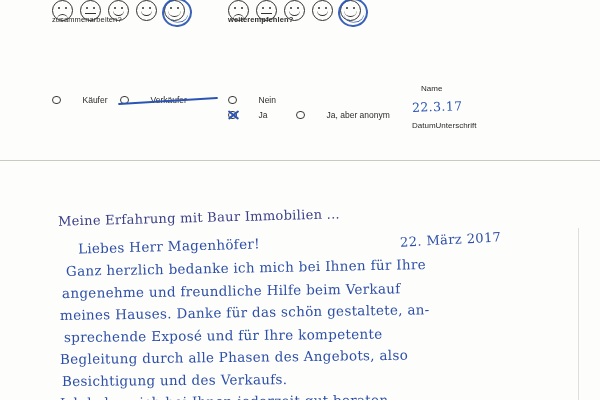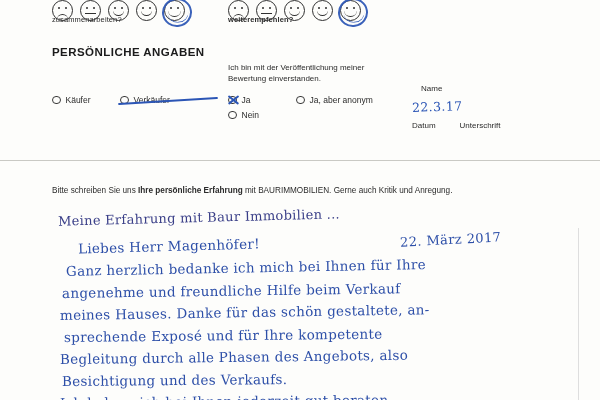--- a/index.html
+++ b/index.html
@@ -152,21 +152,21 @@
   .opts.b { left: 228px; top: 95px; width: 180px; }
 
   .opt-line {
     display: flex;
     align-items: flex-start;
     height: 15px;
   }
   .opt {
     display: inline-flex;
     align-items: center;
-    gap: 5px;
+    gap: 22px;
     position: relative;
   }
   .opt.w1 { width: 68px; }
   .opt.w2 { width: 95px; }
 
   .circle-box {
     width: 6.5px;
     height: 6.5px;
     border: 1px solid #3a3a3a;
     border-radius: 50%;
@@ -228,21 +228,21 @@
     color: #2b55b5;
     transform: rotate(-2deg);
     letter-spacing: 0.4px;
   }
   .sig-labels {
     position: absolute;
     left: 0;
     top: 37px;
     width: 180px;
     display: flex;
-    gap: 24px;
+    gap: 0;
     font-size: 8px;
   }
 
   
   .divider {
     position: absolute;
     left: 0;
     right: 0;
     top: 160px;
     height: 1px;
@@ -377,74 +377,69 @@
         </div>
       <div class="face happiest">
           <span class="eye l"></span>
           <span class="eye r"></span>
           <span class="mouth"></span>
         <span class="mark-circle"></span>
       </div>
     </div>
   </div>
 
-  <div class="section-title">PERSÖNLICHE ANGABEN</div>
 
 
   <div class="opts a">
     <div class="opt-line">
       <span class="opt w1">
         <span class="circle-box"></span>
         <span class="opt-label">Käufer</span>
       </span>
       <span class="opt w2">
         <span class="circle-box"></span>
         <span class="opt-label">Verkäufer</span>
         <span class="pen-strike"></span>
       </span>
     </div>
   </div>
 
-  <div class="qcol b">Ich bin mit der Veröffentlichung meiner Bewertung einverstanden.</div>
 
   <div class="opts b">
+    <div class="opt-line">
+      <span class="opt w1">
+        <span class="circle-box"></span>
+        <span class="opt-label">Nein</span>
+      </span>
+    </div>
     <div class="opt-line">
       <span class="opt w1">
         <span class="circle-box">
           <span class="xmark"></span>
         </span>
         <span class="opt-label">Ja</span>
       </span>
       <span class="opt w2">
         <span class="circle-box"></span>
         <span class="opt-label">Ja, aber anonym</span>
       </span>
     </div>
-    <div class="opt-line">
-      <span class="opt w1">
-        <span class="circle-box"></span>
-        <span class="opt-label">Nein</span>
-      </span>
-    </div>
   </div>
 
   <div class="name-block">
     <span class="name-label">Name</span>
     <span class="hand-date">22.3.17</span>
     <span class="sig-labels">
       <span>Datum</span>
       <span>Unterschrift</span>
     </span>
   </div>
 
   <div class="divider"></div>
 
-  <div class="prompt">
-    <span>Bitte schreiben Sie uns </span><b>Ihre persönliche Erfahrung</b><span> mit BAURIMMOBILIEN. Gerne auch Kritik und Anregung.</span>
-  </div>
 
   <div class="hw-title">Meine Erfahrung mit Baur Immobilien ...</div>
   <div class="hw-date">22. März 2017</div>
 
   <div class="hw-body">
     <div class="hw-line l1">Liebes Herr Magenhöfer!</div>
     <div class="hw-line l2">Ganz herzlich bedanke ich mich bei Ihnen für Ihre</div>
     <div class="hw-line l3">angenehme und freundliche Hilfe beim Verkauf</div>
     <div class="hw-line l4">meines Hauses. Danke für das schön gestaltete, an-</div>
     <div class="hw-line l5">sprechende Exposé und für Ihre kompetente</div>

